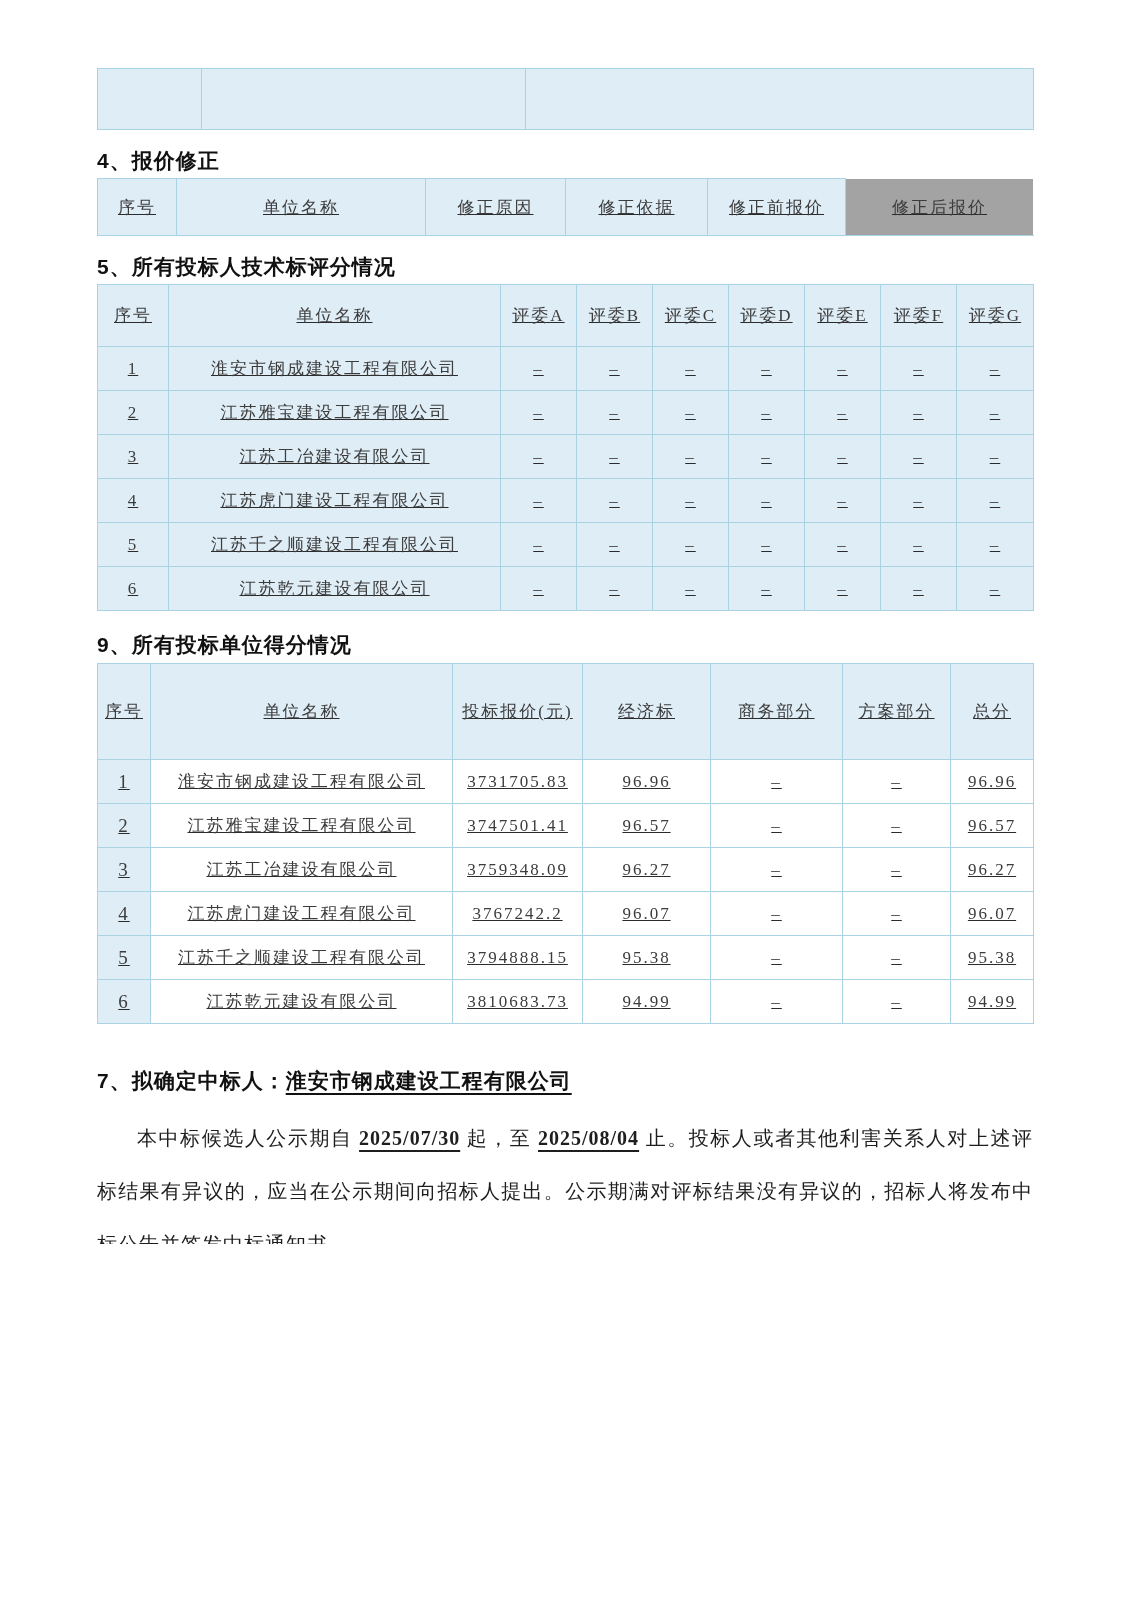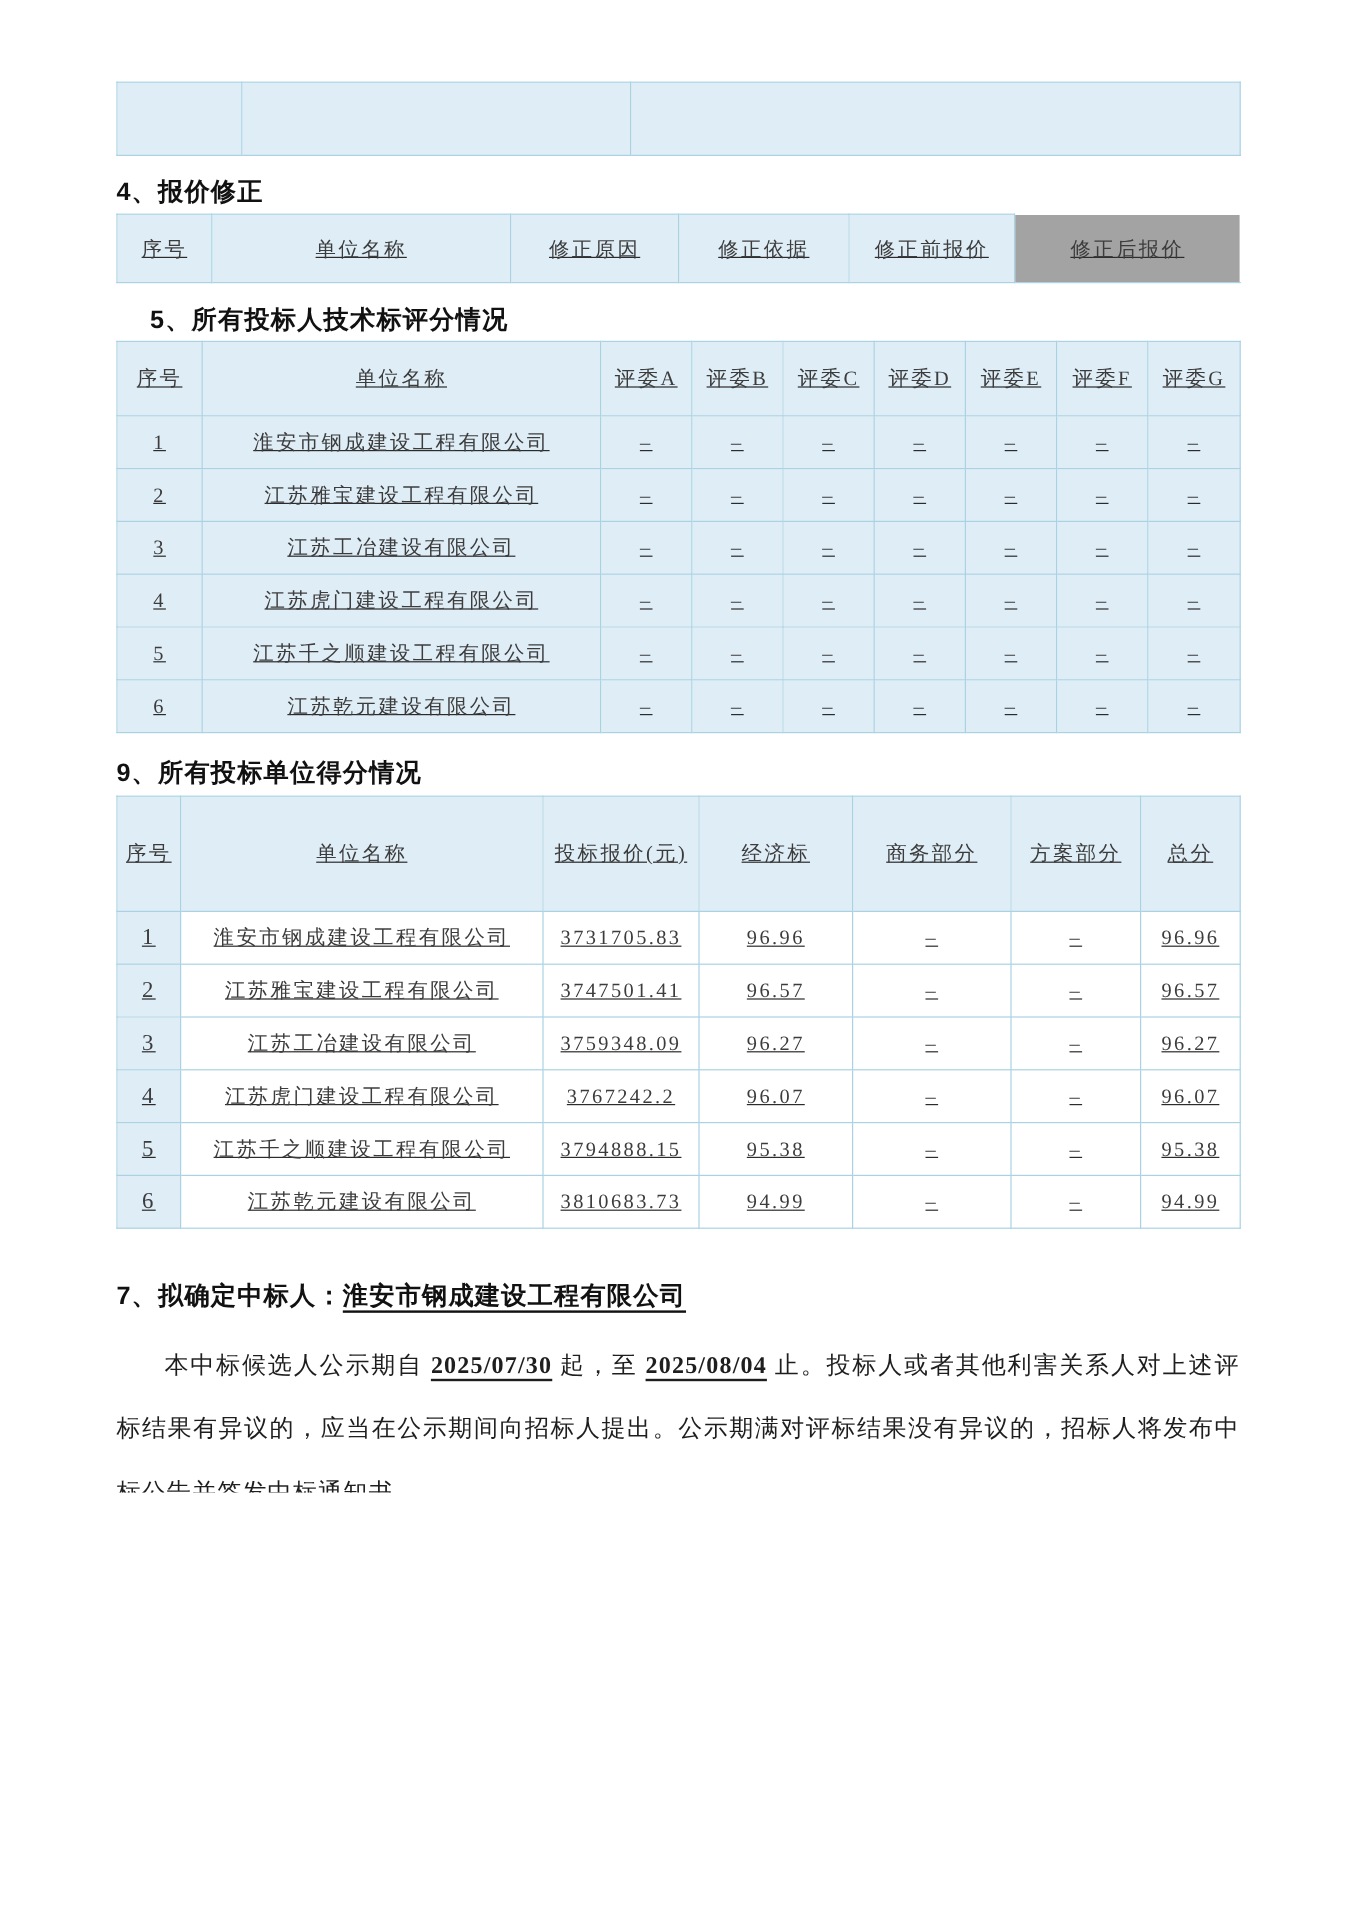--- a/index.html
+++ b/index.html
@@ -48,21 +48,21 @@
   .s6 thead th { height:96px; }
   .s6 tbody td { height:44px; background:#ffffff; }
   .s6 tbody td:first-child { background:#dfedf6; font-size:19px; }
   h2.sec-heading {
     font-family:"Liberation Sans","DejaVu Sans",sans-serif;
     font-size:21px; font-weight:bold; color:#111111;
     letter-spacing:1px;
     line-height:28px;
   }
   .h4 { margin-top:17px; margin-bottom:3px; }
-  .h5 { margin-top:17px; margin-bottom:3px;margin-left:28px; }
+  .h5 { margin-top:17px; margin-bottom:3px; }
   .h6 { margin-top:20px; margin-bottom:4px; }
   .h7 { margin-top:43px; margin-bottom:0; }
   .winner {
     text-decoration:underline;
     text-underline-offset:5px;
   }
   .notice {
     margin-top:17px;
     font-size:20px;
     line-height:53px;

